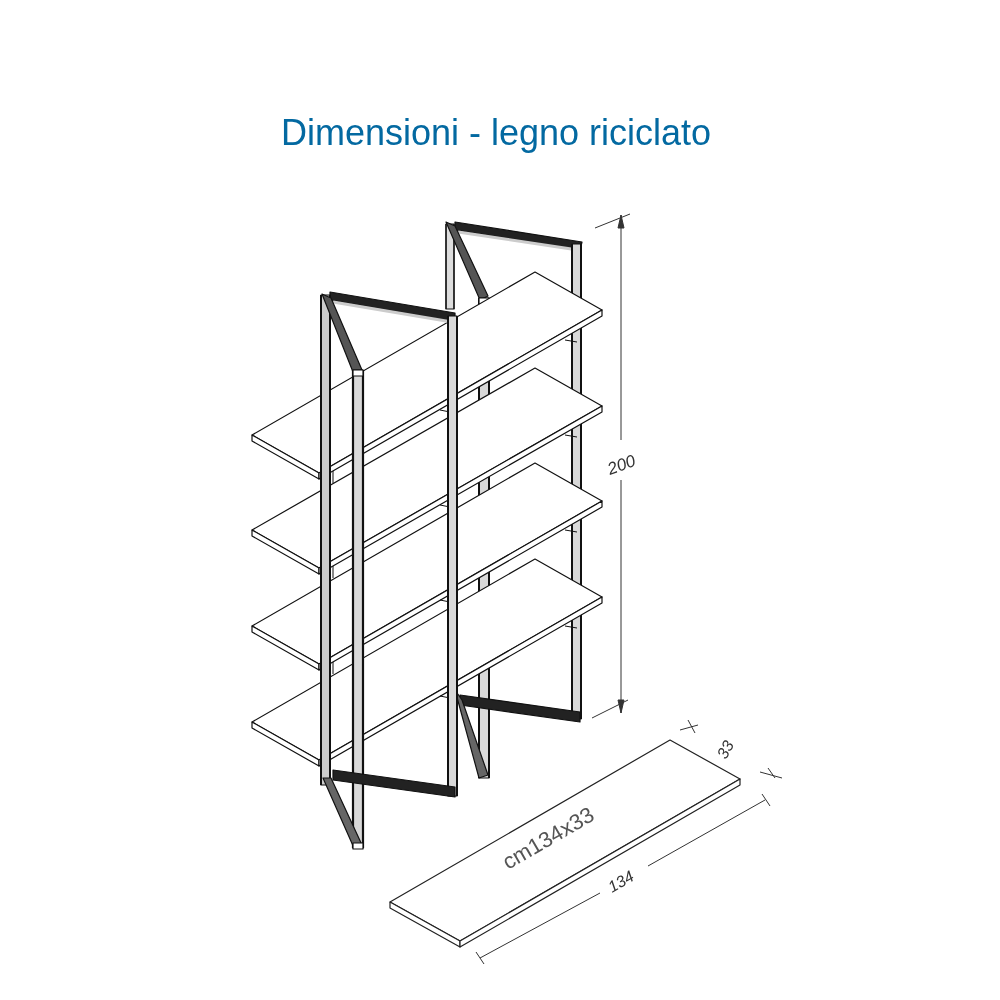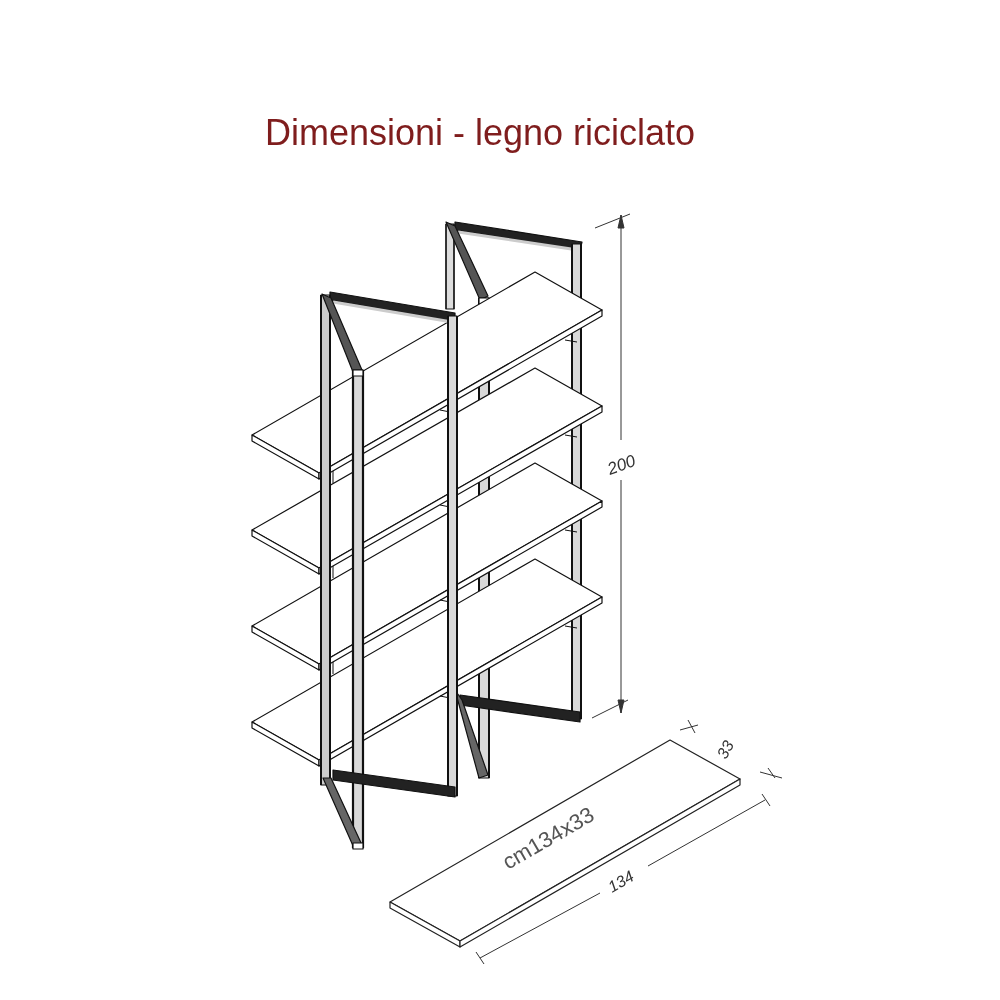--- a/index.html
+++ b/index.html
@@ -1,17 +1,17 @@
 <!DOCTYPE html>
 <html><head>
   <meta charset="utf-8">
   <style>
     html, body { margin: 0; padding: 0; background: #ffffff; }
     body { width: 1000px; height: 1000px; position: relative; overflow: hidden; font-family: "Liberation Sans", sans-serif; }
-    .title { position: absolute; left: 0; top: 112px; width: 960px; text-align: center; font-size: 36px; color: #7f1d1d; letter-spacing: 0px; }
+    .title { position: absolute; left: 16px; top: 112px; width: 960px; text-align: center; font-size: 36px; color: #0369a1; letter-spacing: 0px; }
     svg.drawing { position: absolute; left: 0; top: 0; width: 1000px; height: 1000px; }
     .dim-text { font-family: "Liberation Sans", sans-serif; font-style: italic; fill: #333333; }
     .label-text { font-family: "Liberation Sans", sans-serif; fill: #555555; }
   </style>
 </head>
 <body>
 
 <div class="title">Dimensioni - legno riciclato</div>
 
 <svg class="drawing" viewBox="0 0 1000 1000" xmlns="http://www.w3.org/2000/svg">

